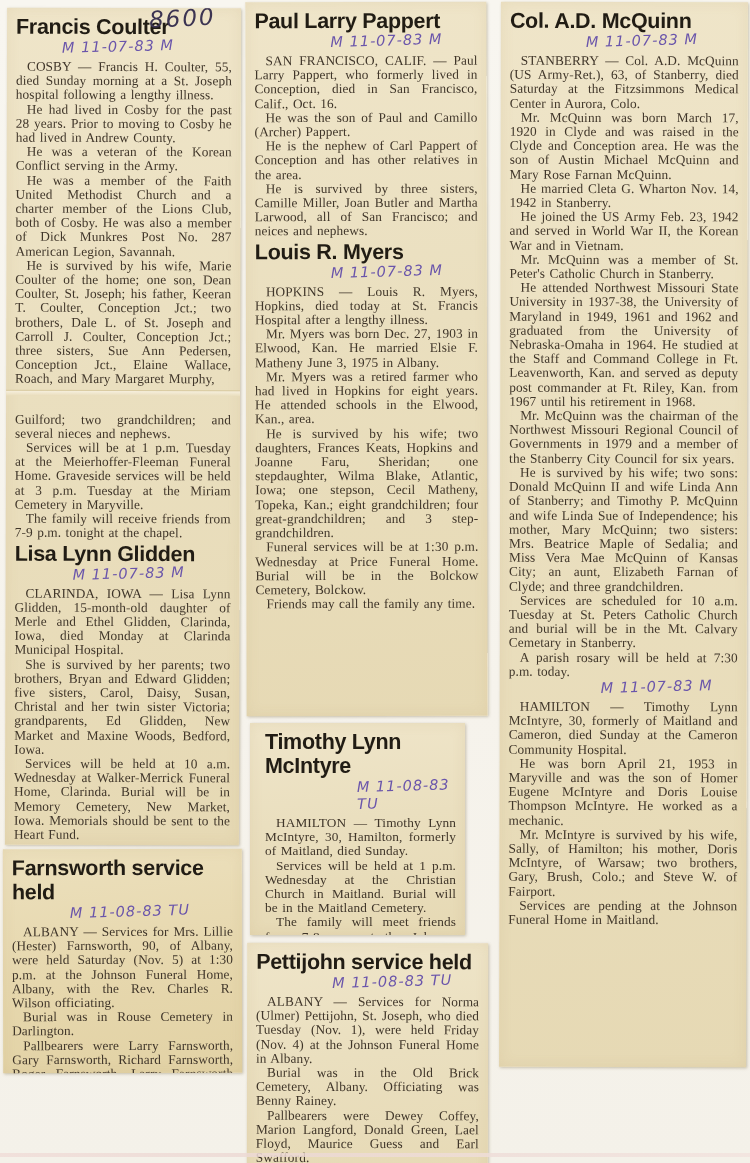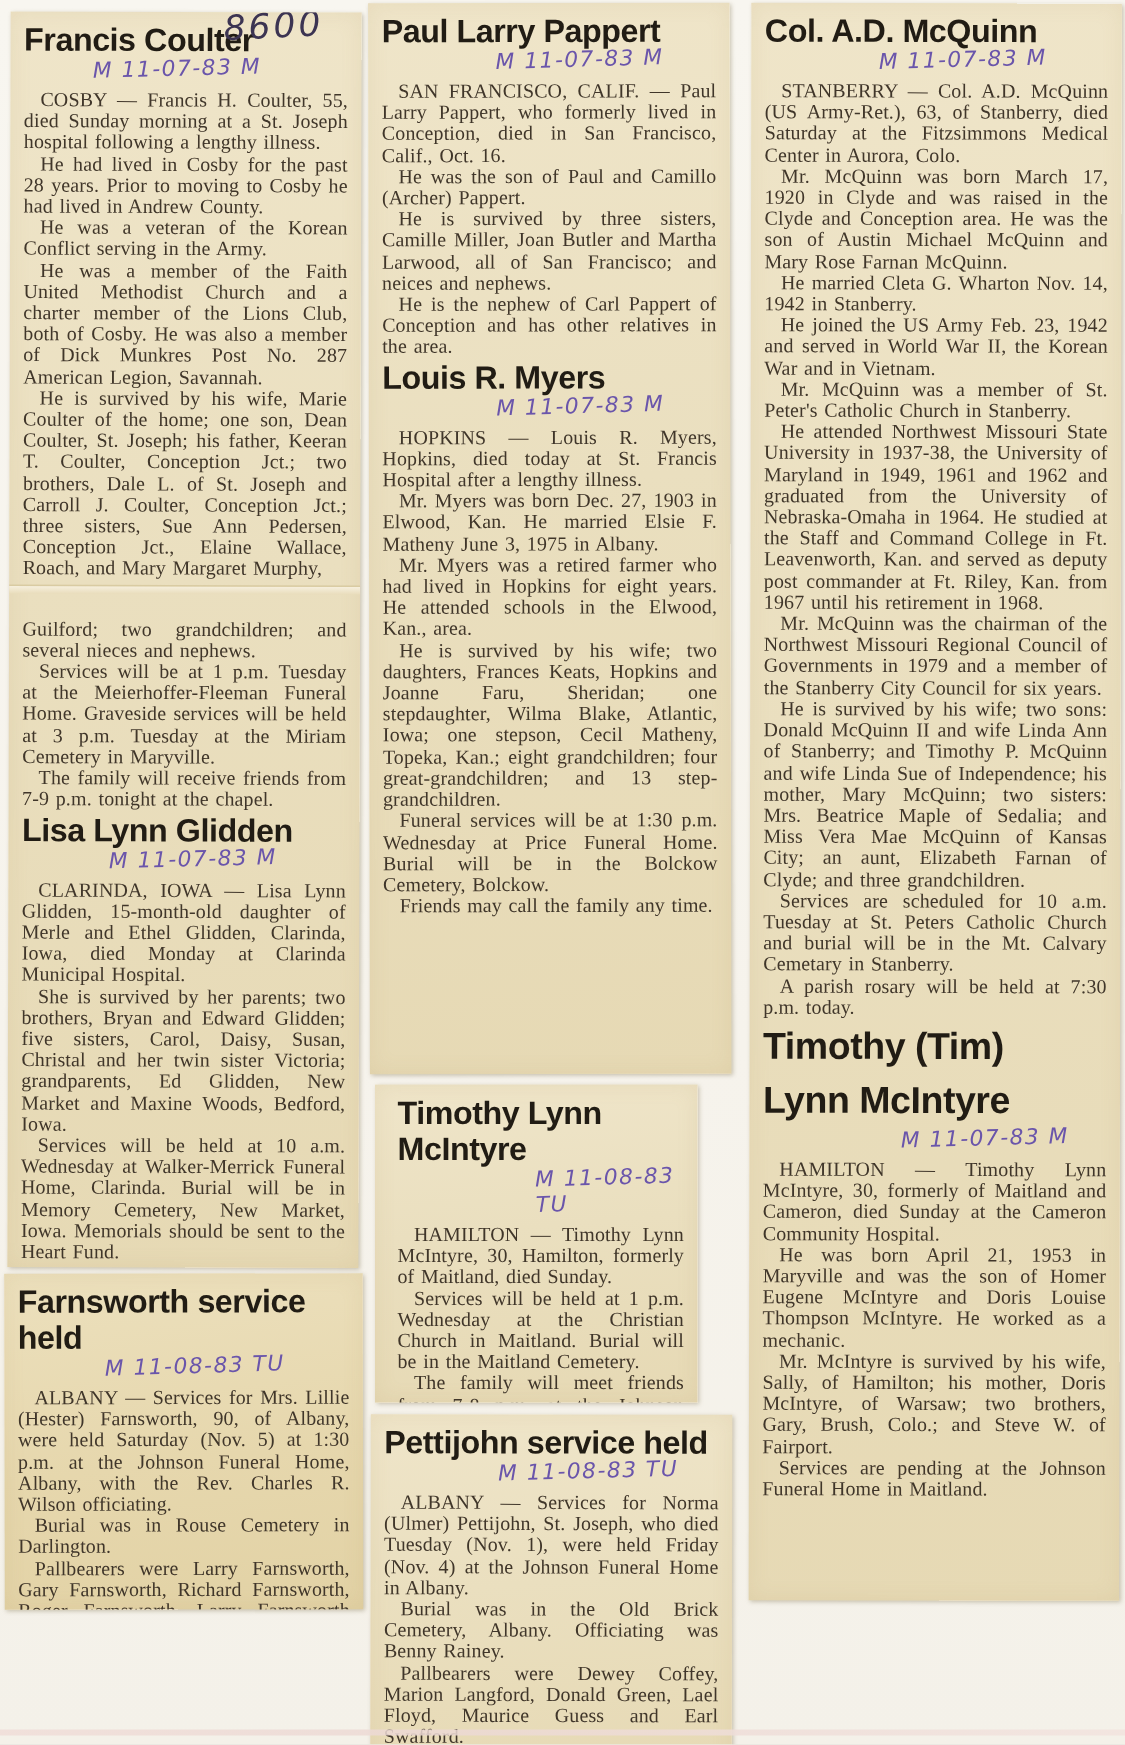--- a/index.html
+++ b/index.html
@@ -81,29 +81,29 @@
     <p>Burial was in Rouse Cemetery in Darlington.</p>
     <p>Pallbearers were Larry Farnsworth, Gary Farnsworth, Richard Farnsworth, Roger Farnsworth, Larry Farnsworth Jr., Gerald Farnsworth, Harold Payne and Gerald Bowen.</p>
     <p>Miss Joan Slater was the organist and Glenda Payne, Mary McGinley and Cleoda Farnsworth sang in a trio.</p>
   </div>
 
   <div class="clipping" style="left:246px;top:2px;width:241px;height:714px;transform:rotate(-.1deg);">
     <h2>Paul Larry Pappert</h2>
     <div class="hw m3">M 11-07-83 M</div>
     <p>SAN FRANCISCO, CALIF. — Paul Larry Pappert, who formerly lived in Conception, died in San Francisco, Calif., Oct. 16.</p>
     <p>He was the son of Paul and Camillo (Archer) Pappert.</p>
+    <p>He is the nephew of Carl Pappert of Conception and has other relatives in the area.</p>
     <p>He is survived by three sisters, Camille Miller, Joan Butler and Martha Larwood, all of San Francisco; and neices and nephews.</p>
-    <p>He is the nephew of Carl Pappert of Conception and has other relatives in the area.</p>
 
     <h2 class="section-gap">Louis R. Myers</h2>
     <div class="hw m3">M 11-07-83 M</div>
     <p>HOPKINS — Louis R. Myers, Hopkins, died today at St. Francis Hospital after a lengthy illness.</p>
     <p>Mr. Myers was born Dec. 27, 1903 in Elwood, Kan. He married Elsie F. Matheny June 3, 1975 in Albany.</p>
     <p>Mr. Myers was a retired farmer who had lived in Hopkins for eight years. He attended schools in the Elwood, Kan., area.</p>
-    <p>He is survived by his wife; two daughters, Frances Keats, Hopkins and Joanne Faru, Sheridan; one stepdaughter, Wilma Blake, Atlantic, Iowa; one stepson, Cecil Matheny, Topeka, Kan.; eight grandchildren; four great-grandchildren; and 13 step-grandchildren.</p>
+    <p>He is survived by his wife; two daughters, Frances Keats, Hopkins and Joanne Faru, Sheridan; one stepdaughter, Wilma Blake, Atlantic, Iowa; one stepson, Cecil Matheny, Topeka, Kan.; eight grandchildren; four great-grandchildren; and 3 step-grandchildren.</p>
     <p>Funeral services will be at 1:30 p.m. Wednesday at Price Funeral Home. Burial will be in the Bolckow Cemetery, Bolckow.</p>
     <p>Friends may call the family any time.</p>
   </div>
 
   <div class="clipping" style="left:250px;top:723px;width:215px;height:212px;padding-left:15px;">
     <h2>Timothy Lynn McIntyre</h2>
     <div class="hw m4">M 11-08-83 TU</div>
     <p>HAMILTON — Timothy Lynn McIntyre, 30, Hamilton, formerly of Maitland, died Sunday.</p>
     <p>Services will be held at 1 p.m. Wednesday at the Christian Church in Maitland. Burial will be in the Maitland Cemetery.</p>
     <p>The family will meet friends from 7-8 p.m. at the Johnson Funeral Home in Maitland. The family suggests memorials be given to the Christian Church in Maitland.</p>
@@ -124,22 +124,20 @@
     <p>Mr. McQuinn was born March 17, 1920 in Clyde and was raised in the Clyde and Conception area. He was the son of Austin Michael McQuinn and Mary Rose Farnan McQuinn.</p>
     <p>He married Cleta G. Wharton Nov. 14, 1942 in Stanberry.</p>
     <p>He joined the US Army Feb. 23, 1942 and served in World War II, the Korean War and in Vietnam.</p>
     <p>Mr. McQuinn was a member of St. Peter's Catholic Church in Stanberry.</p>
     <p>He attended Northwest Missouri State University in 1937-38, the University of Maryland in 1949, 1961 and 1962 and graduated from the University of Nebraska-Omaha in 1964. He studied at the Staff and Command College in Ft. Leavenworth, Kan. and served as deputy post commander at Ft. Riley, Kan. from 1967 until his retirement in 1968.</p>
     <p>Mr. McQuinn was the chairman of the Northwest Missouri Regional Council of Governments in 1979 and a member of the Stanberry City Council for six years.</p>
     <p>He is survived by his wife; two sons: Donald McQuinn II and wife Linda Ann of Stanberry; and Timothy P. McQuinn and wife Linda Sue of Independence; his mother, Mary McQuinn; two sisters: Mrs. Beatrice Maple of Sedalia; and Miss Vera Mae McQuinn of Kansas City; an aunt, Elizabeth Farnan of Clyde; and three grandchildren.</p>
     <p>Services are scheduled for 10 a.m. Tuesday at St. Peters Catholic Church and burial will be in the Mt. Calvary Cemetary in Stanberry.</p>
     <p>A parish rosary will be held at 7:30 p.m. today.</p>
 
-    <h2 class="section-gap2 h2-large">Timothy (Tim)
-Lynn McIntyre</h2>
     <div class="hw m4">M 11-07-83 M</div>
     <p>HAMILTON — Timothy Lynn McIntyre, 30, formerly of Maitland and Cameron, died Sunday at the Cameron Community Hospital.</p>
     <p>He was born April 21, 1953 in Maryville and was the son of Homer Eugene McIntyre and Doris Louise Thompson McIntyre. He worked as a mechanic.</p>
     <p>Mr. McIntyre is survived by his wife, Sally, of Hamilton; his mother, Doris McIntyre, of Warsaw; two brothers, Gary, Brush, Colo.; and Steve W. of Fairport.</p>
     <p>Services are pending at the Johnson Funeral Home in Maitland.</p>
   </div>
 
   <div class="scan-line"></div>
 </div>
 

